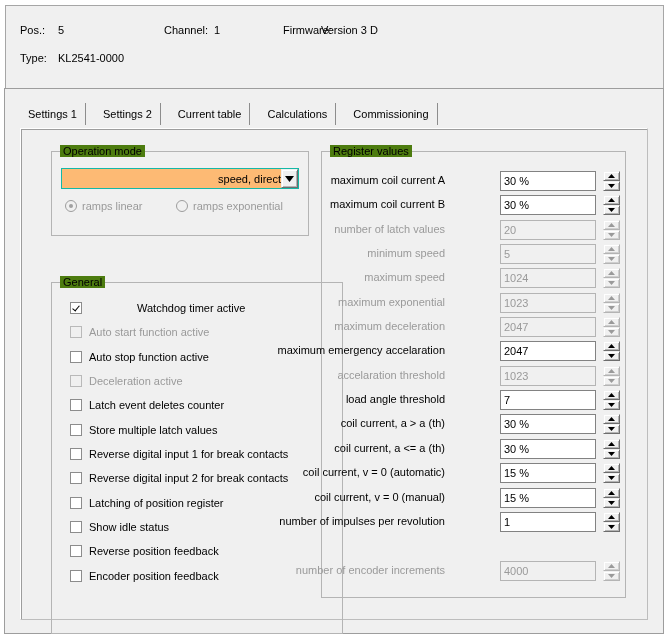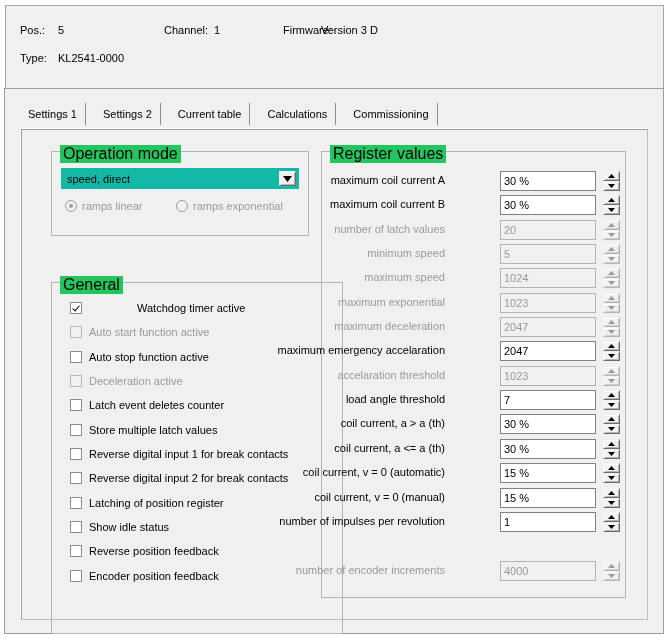--- a/index.html
+++ b/index.html
@@ -91,35 +91,36 @@
   
   .groupbox {
     position: absolute;
     border: 1px solid #b4b4b4;
     box-sizing: border-box;
   }
   .groupbox > .gb-title {
     position: absolute;
     top: -7px;
     left: 8px;
-    background: #22c55e;
+    background: #4d7c0f;
     padding: 0 3px;
-    font-size: 16px;
+    font-size: 11px;
     white-space: nowrap;
     color: #000;
   }
 
   
   .combo {
     position: absolute;
-    background: #14b8a6;
-    border: 3px solid #14b8a6;
+    background: #fdba74;
+    border: 1px solid #14b8a6;
     box-sizing: border-box;
     display: flex;
     align-items: center;
+    text-align: right;
   }
   .combo-text {
     flex: 1;
     padding-left: 3px;
     font-size: 11px;
     white-space: nowrap;
     overflow: hidden;
   }
   .combo-arrow {
     width: 17px;

